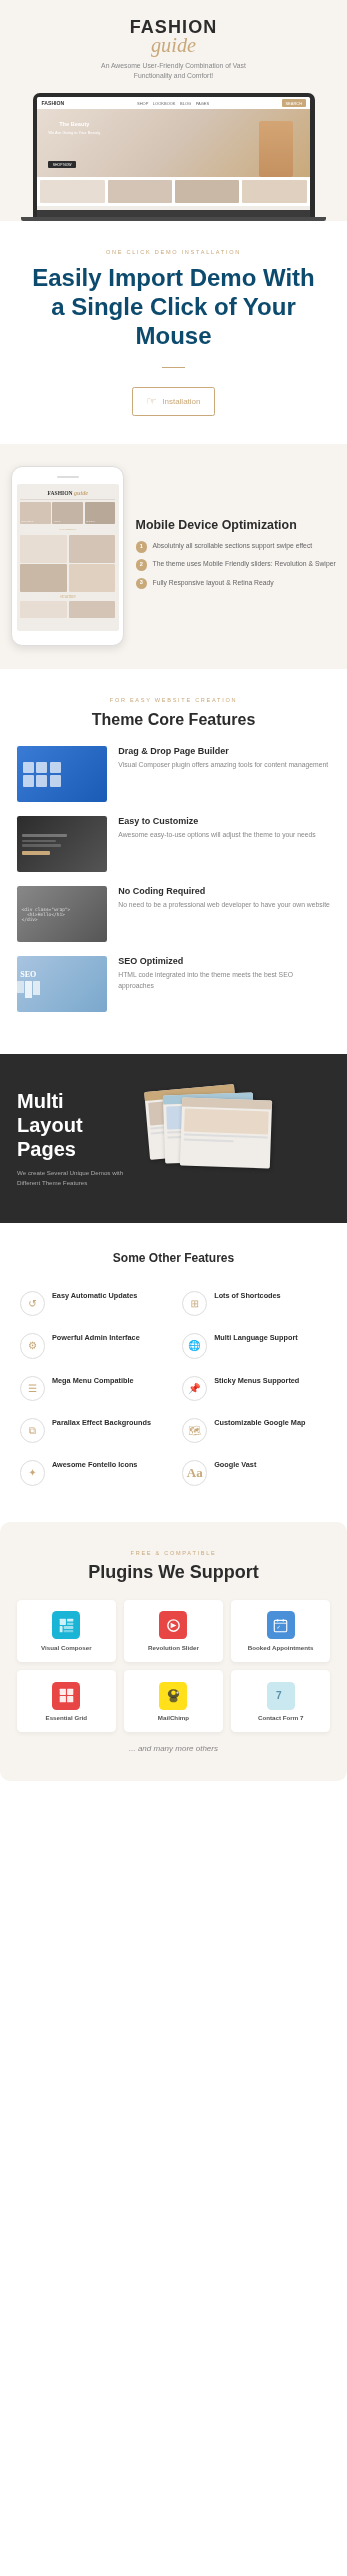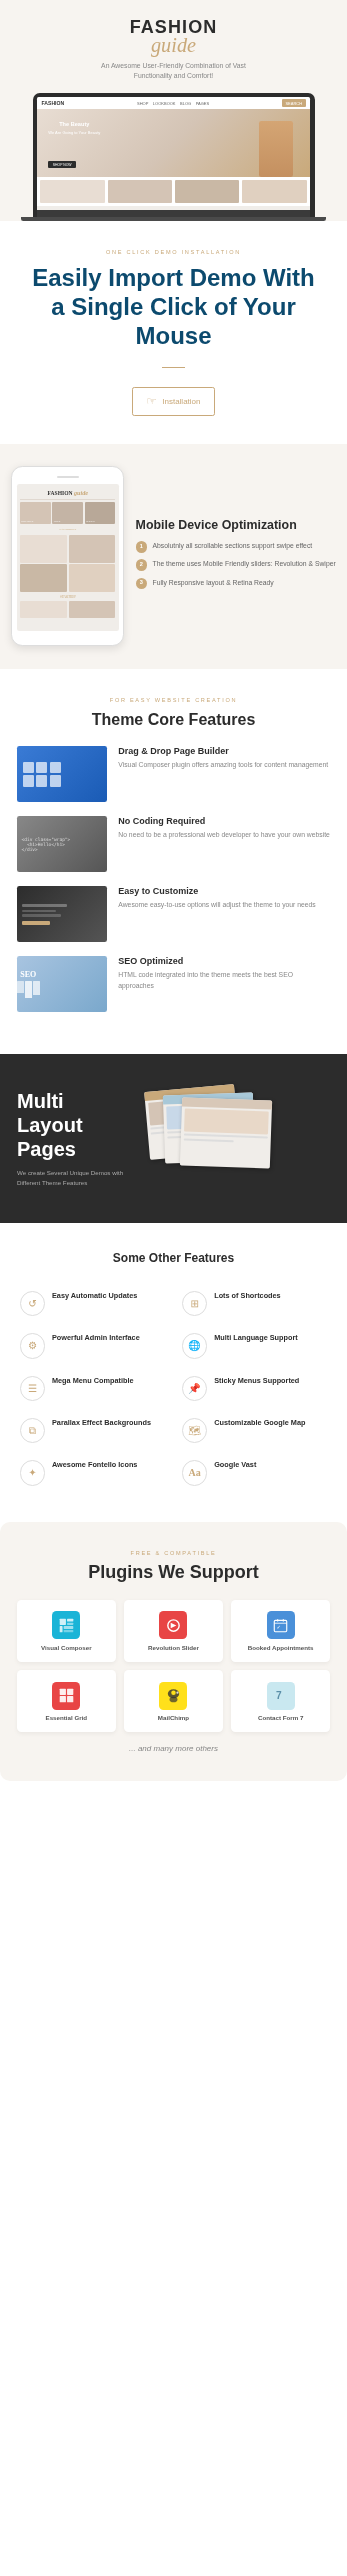--- a/index.html
+++ b/index.html
@@ -679,49 +679,49 @@
         </div>
       </div>
     </div>
     <div class="feature-text">
       <h3>Drag &amp; Drop Page Builder</h3>
       <p>Visual Composer plugin offers amazing tools for content management</p>
     </div>
   </div>
 
   <div class="feature-row">
-    <div class="feature-img feature-img-coding">
-      <div class="screen-overlay">
-        <div style="padding:4.5px;font-family:monospace;font-size:4.5px;color:rgba(255,255,255,0.7);">
-          <div>&lt;div class="wrap"&gt;</div>
-          <div>&nbsp;&nbsp;&lt;h1&gt;Hello&lt;/h1&gt;</div>
-          <div>&lt;/div&gt;</div>
-        </div>
-      </div>
-    </div>
-    <div class="feature-text">
-      <h3>No Coding Required</h3>
-      <p>No need to be a professional web developer to have your own website</p>
-    </div>
-  </div>
-
-  <div class="feature-row">
     <div class="feature-img feature-img-customize">
       <div class="screen-overlay">
         <div style="display:flex;flex-direction:column;gap:2.3px;padding:4.5px;">
           <div style="background:rgba(255,255,255,0.3);height:3.4px;border-radius:1.1px;width:45px;"></div>
           <div style="background:rgba(255,255,255,0.2);height:2.3px;border-radius:1.1px;width:34px;"></div>
           <div style="background:rgba(255,255,255,0.2);height:2.3px;border-radius:1.1px;width:39px;"></div>
           <div style="background:#c9a97a;height:3.4px;border-radius:1.1px;width:28px;margin-top:2.3px;"></div>
         </div>
       </div>
     </div>
     <div class="feature-text">
       <h3>Easy to Customize</h3>
       <p>Awesome easy-to-use options will adjust the theme to your needs</p>
+    </div>
+  </div>
+
+  <div class="feature-row">
+    <div class="feature-img feature-img-coding">
+      <div class="screen-overlay">
+        <div style="padding:4.5px;font-family:monospace;font-size:4.5px;color:rgba(255,255,255,0.7);">
+          <div>&lt;div class="wrap"&gt;</div>
+          <div>&nbsp;&nbsp;&lt;h1&gt;Hello&lt;/h1&gt;</div>
+          <div>&lt;/div&gt;</div>
+        </div>
+      </div>
+    </div>
+    <div class="feature-text">
+      <h3>No Coding Required</h3>
+      <p>No need to be a professional web developer to have your own website</p>
     </div>
   </div>
 
   <div class="feature-row">
     <div class="feature-img feature-img-seo">
       <div class="screen-overlay">
         <div style="display:flex;flex-direction:column;align-items:center;gap:2.3px;">
           <div style="font-size:8px;color:#fff;font-weight:bold;">SEO</div>
           <div style="display:flex;gap:1.1px;">
             <div style="width:6.8px;height:11.3px;background:rgba(255,255,255,0.6);border-radius:0.6px;"></div>
@@ -834,21 +834,21 @@
     </div>
 
     <div class="feature-grid-item">
       <div class="feature-icon-circle">✦</div>
       <div class="feature-grid-text">
         <h4>Awesome Fontello Icons</h4>
       </div>
     </div>
 
     <div class="feature-grid-item">
-      <div class="feature-icon-circle" style="font-size:10px;font-weight:bold;">Aa</div>
+      <div class="feature-icon-circle" style="font-size:13px;font-weight:bold;">Aa</div>
       <div class="feature-grid-text">
         <h4>Google Vast</h4>
       </div>
     </div>
 
   </div>
 </section>
 
 <section class="plugins-section">
   <div class="plugins-label">FREE &amp; COMPATIBLE</div>

